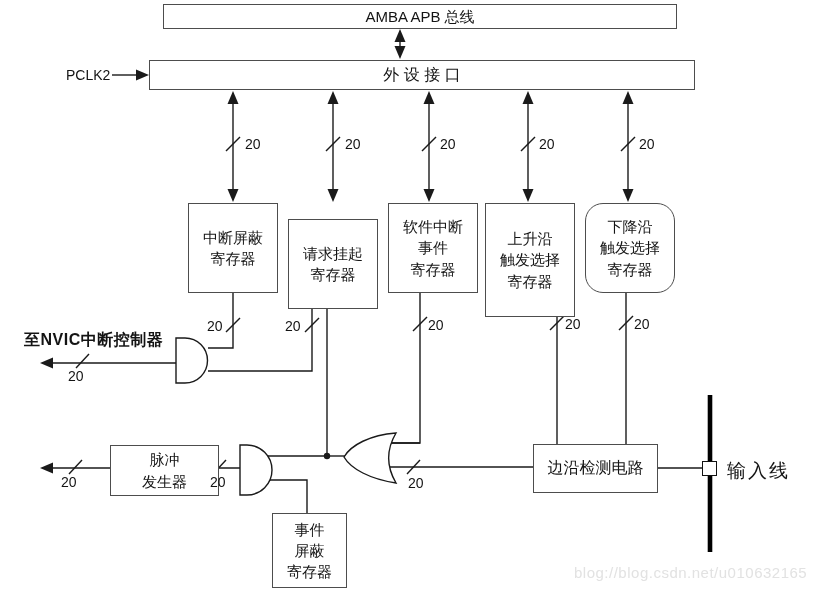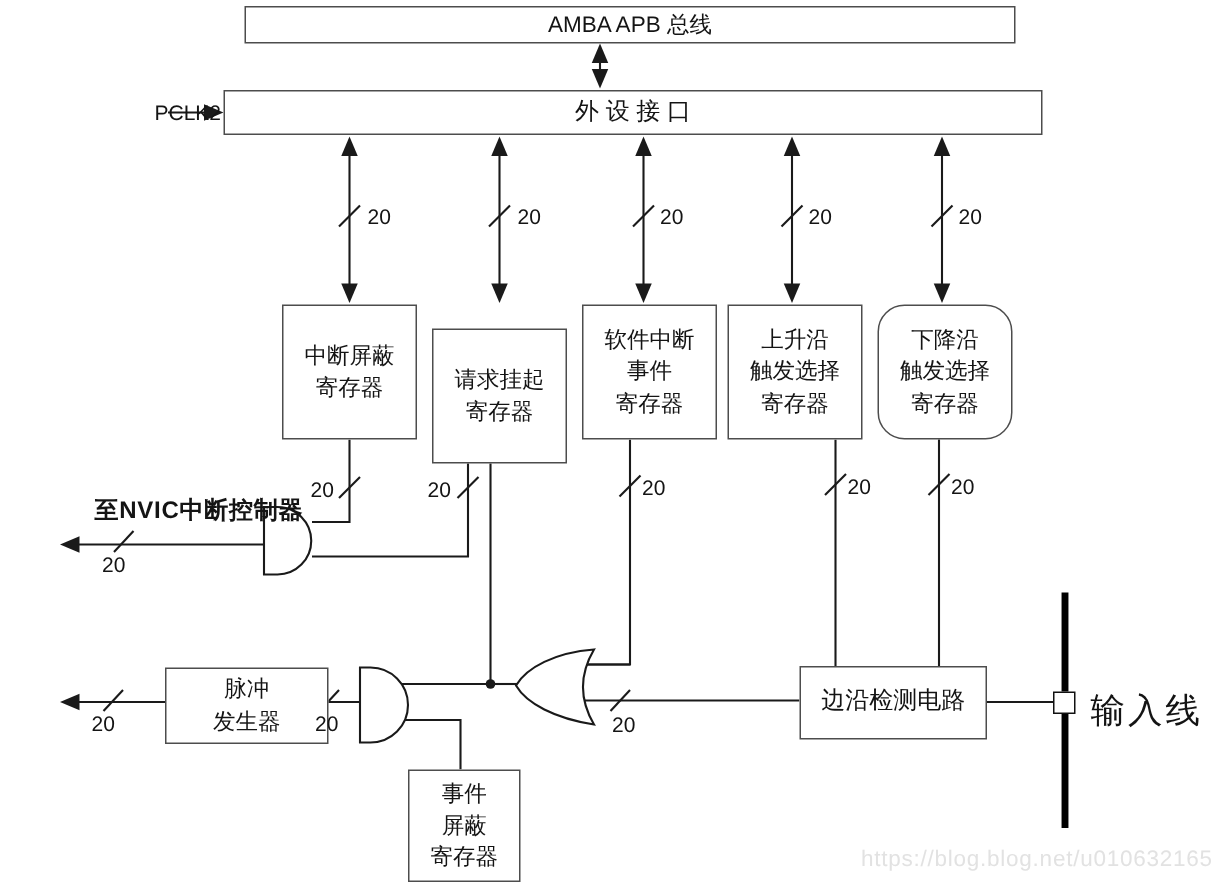--- a/index.html
+++ b/index.html
@@ -9,23 +9,23 @@
   }
   svg.wiring{position:absolute;left:0;top:0;}
   .box{
     position:absolute;background:#ffffff;border:1px solid #4d4d4d;
     display:flex;align-items:center;justify-content:center;text-align:center;
     white-space:pre-line;line-height:1.42;box-sizing:border-box;z-index:3;
   }
   .reg{font-size:15px;}
   .lbl{position:absolute;z-index:4;white-space:nowrap;}
   .wire20{font-size:14px;text-align:right;}
-  .pclk{font-size:14px;margin-left:37px;}
-  .nvic{font-size:16px;font-weight:600;letter-spacing:0.5px;margin-left:39px;}
-  .inputline{font-size:23px;letter-spacing:2px;}
+  .pclk{font-size:14px;}
+  .nvic{font-size:16px;font-weight:600;letter-spacing:0.5px;}
+  .inputline{font-size:19px;letter-spacing:2px;}
   .watermark{font-size:15px;color:#e2e2e2;letter-spacing:0.5px;}
   .connector{
     position:absolute;background:#ffffff;border:1.6px solid #111;
     box-sizing:border-box;z-index:5;
   }
 </style>
 </head>
 <body>
 
 <div id="stage">
@@ -120,40 +120,40 @@
 
   <div class="box" style="left:163px;top:4px;width:514px;height:25px;font-size:15px;">AMBA APB 总线</div>
 
   <div class="box reg" style="left:188px;top:203px;width:90px;height:90px;">中断屏蔽
 寄存器</div>
   <div class="box reg" style="left:288px;top:219px;width:90px;height:90px;">请求挂起
 寄存器</div>
   <div class="box reg" style="left:388px;top:203px;width:90px;height:90px;">软件中断
 事件
 寄存器</div>
-  <div class="box reg" style="left:485px;top:203px;width:90px;height:90px;">上升沿
+  <div class="box reg" style="left:485px;top:203px;width:90px;height:114px;">上升沿
 触发选择
 寄存器</div>
   <div class="box reg" style="left:585px;top:203px;width:90px;height:90px;border-radius:18px;">下降沿
 触发选择
 寄存器</div>
 
   <div class="box reg" style="left:110px;top:445px;width:109px;height:51px;">脉冲
 发生器</div>
   <div class="box reg" style="left:272px;top:513px;width:75px;height:75px;">事件
 屏蔽
 寄存器</div>
   <div class="box" style="left:533px;top:444px;width:125px;height:49px;font-size:16px;text-align:right;">边沿检测电路</div>
 
   <div class="connector" style="left:702px;top:461px;width:15px;height:15px;"></div>
 
   <span class="lbl pclk" style="left:66px;top:67px;">PCLK2</span>
   <span class="lbl nvic" style="left:24px;top:330px;">至NVIC中断控制器</span>
   <span class="lbl inputline" style="left:727px;top:458px;">输入线</span>
-  <span class="lbl watermark" style="left:574px;top:564px;">https://blog.blog.net/u010632165</span>
+  <span class="lbl watermark" style="left:574px;top:564px;">blog://blog.csdn.net/u010632165</span>
 
   <span class="lbl wire20" style="left:245px;top:136px;">20</span>
   <span class="lbl wire20" style="left:345px;top:136px;">20</span>
   <span class="lbl wire20" style="left:440px;top:136px;">20</span>
   <span class="lbl wire20" style="left:539px;top:136px;">20</span>
   <span class="lbl wire20" style="left:639px;top:136px;">20</span>
   <span class="lbl wire20" style="left:207px;top:318px;">20</span>
   <span class="lbl wire20" style="left:285px;top:318px;">20</span>
   <span class="lbl wire20" style="left:428px;top:317px;">20</span>
   <span class="lbl wire20" style="left:565px;top:316px;">20</span>

